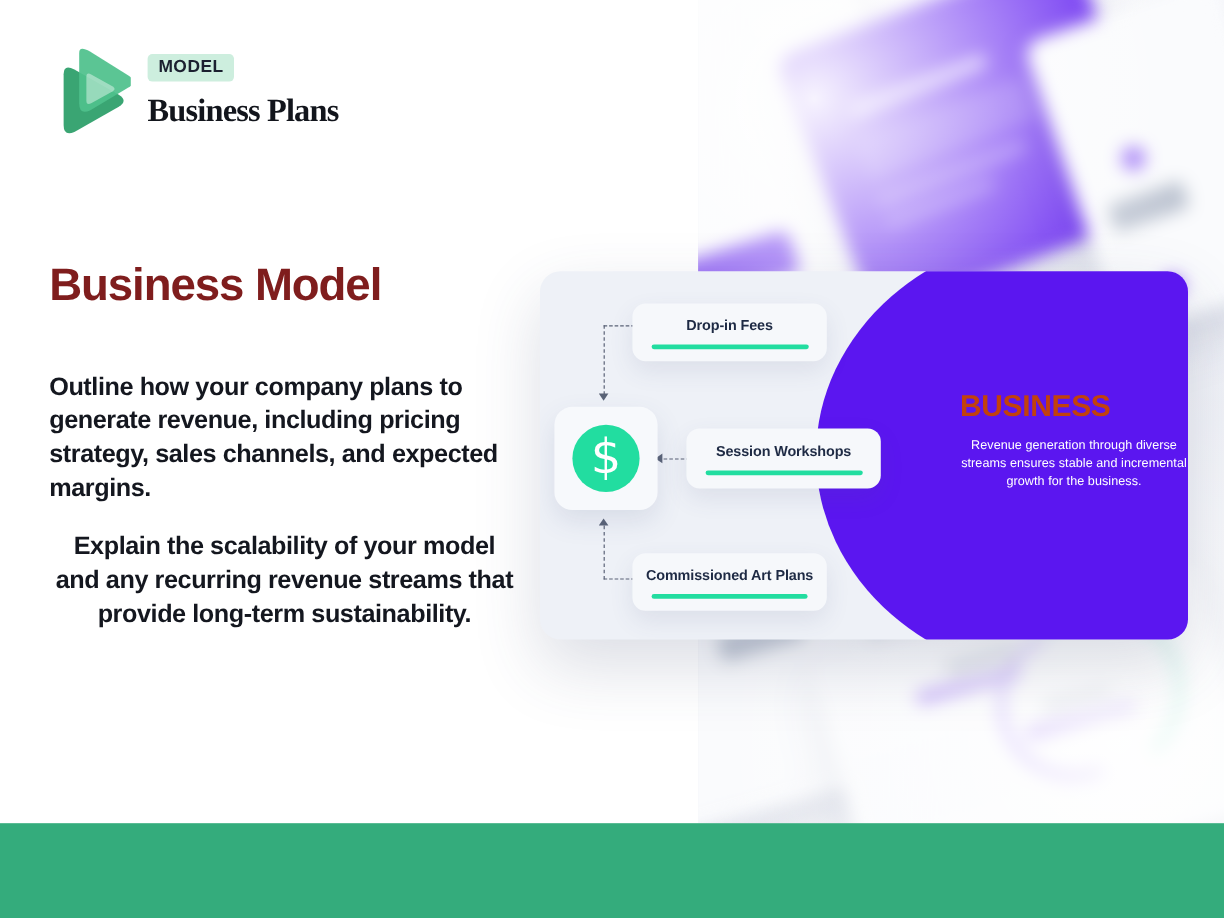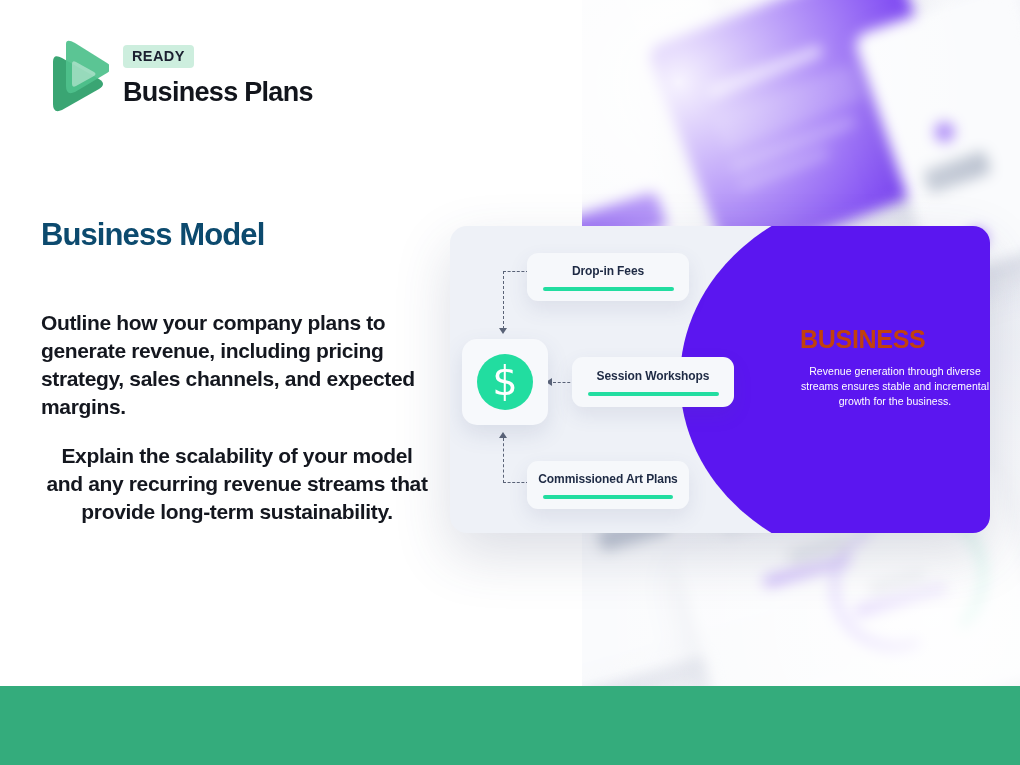--- a/index.html
+++ b/index.html
@@ -97,27 +97,28 @@
     padding: 3px 9px 4px 9px;
     border-radius: 4px;
   }
   .brand-name {
     font-size: 27px;
     font-weight: 800;
     color: #12151c;
     letter-spacing: -.7px;
     margin-top: 10px;
     line-height: 1.05;
+    font-family: Liberation Serif, serif;
   }
 
   
   .page-title {
     position: absolute; left: 41px; top: 218px;
-    font-size: 31px; font-weight: 800;
-    color: #0c4a6e;
+    font-size: 38px; font-weight: 800;
+    color: #7f1d1d;
     letter-spacing: -.9px;
     line-height: 1.1;
   }
   .body-copy {
     position: absolute; left: 41px; width: 392px;
     font-size: 21px; font-weight: 700;
     color: #14171f;
     line-height: 1.33;
     letter-spacing: -.35px;
   }
@@ -302,21 +303,21 @@
 
   <div class="logo-row">
     <div class="logo-mark">
       <svg width="68" height="80" viewBox="0 0 68 80" xmlns="http://www.w3.org/2000/svg">
         <path d="M12 26 L12 68 Q12 78 21 74 L58 53 Q66 48 58 43 L21 22 Q12 17 12 26 Z" fill="#3aa573"></path>
         <path d="M25 8 L25 50 Q25 60 34 56 L66 37 Q74 32 66 27 L34 7 Q25 2 25 8 Z" fill="#4fc18c" opacity="0.93"></path>
         <path d="M31 28 L31 48 Q31 52 35 50 L53 40 Q56 38 53 36 L35 26 Q31 24 31 28 Z" fill="#ffffff" opacity="0.42"></path>
       </svg>
     </div>
     <div class="brand-block">
-      <div class="ready-badge">READY</div>
+      <div class="ready-badge">MODEL</div>
       <div class="brand-name">Business Plans</div>
     </div>
   </div>
 
   <div class="page-title">Business Model</div>
   <div class="body-copy" id="para1">Outline how your company plans to generate revenue, including pricing strategy, sales channels, and expected margins.</div>
   <div class="body-copy" id="para2">Explain the scalability of your model and any recurring revenue streams that provide long-term sustainability.</div>
 
   <div class="preview-card">
 

